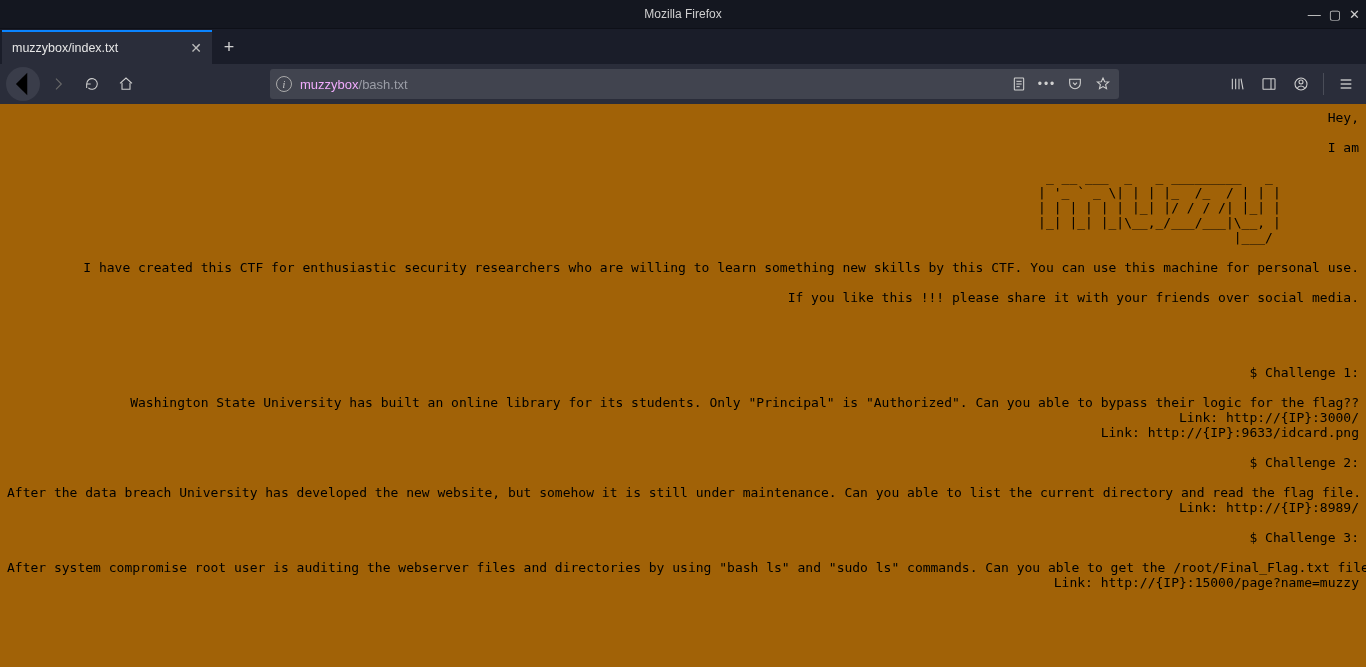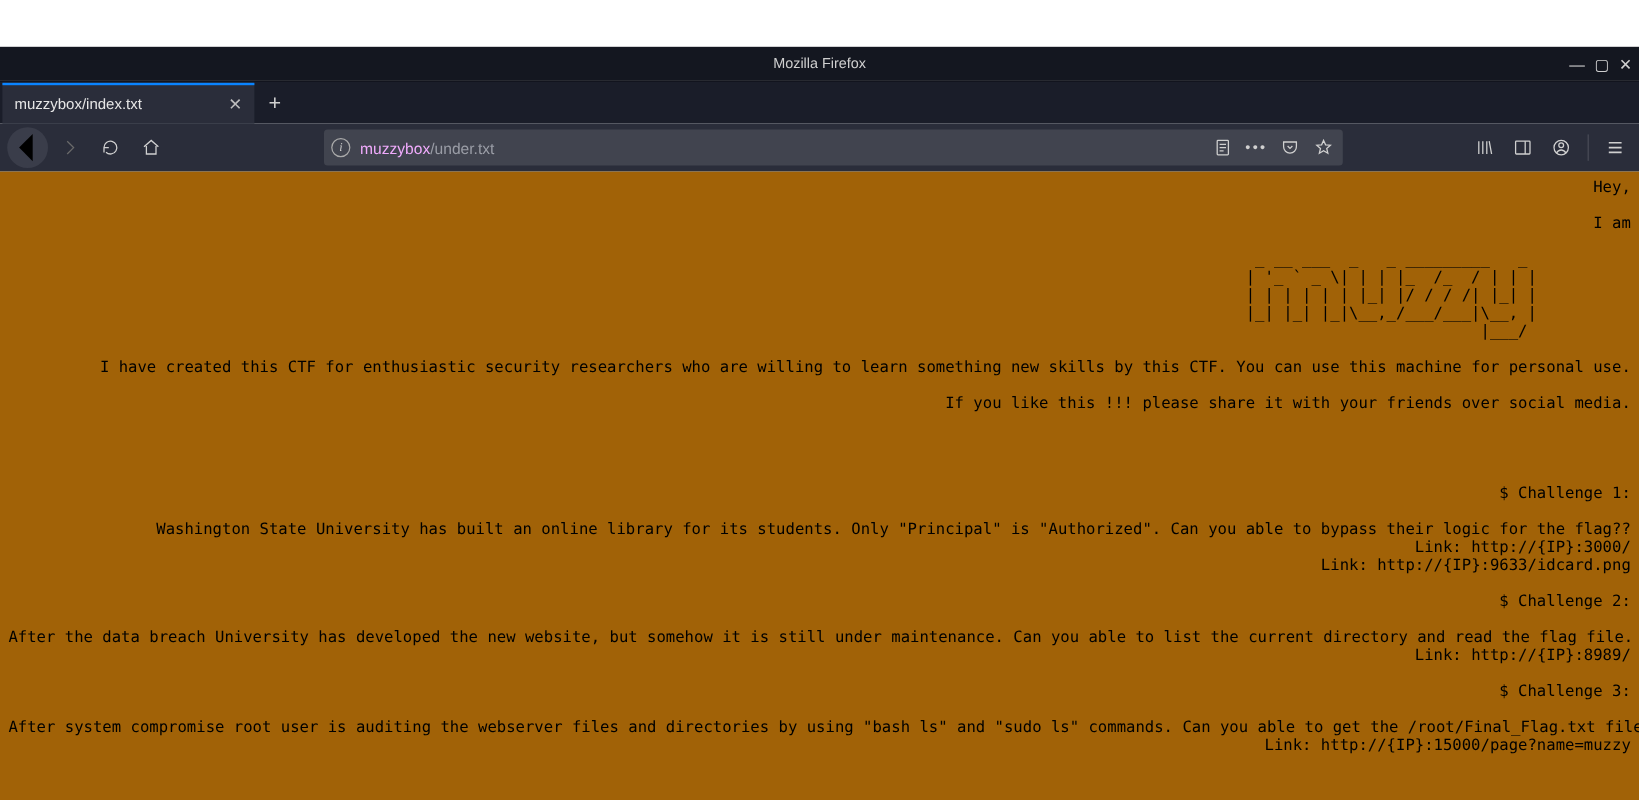--- a/index.html
+++ b/index.html
@@ -14,21 +14,20 @@
 
 .titlebar {
   height: 28px;
   background: #141720;
   display: flex;
   align-items: center;
   justify-content: center;
   position: relative;
   color: #cfcfcf;
   font-size: 12px;
-  margin-top: 39px;
 }
 .titlebar .window-controls {
   position: absolute;
   right: 6px;
   display: flex;
   gap: 8px;
   color: #cfcfcf;
   font-size: 13px;
 }
 .titlebar .window-controls span { cursor: pointer; }
@@ -194,21 +193,21 @@
   </div>
   <div class="nav-icon">
     <svg viewBox="0 0 24 24">
         <path d="M3 11 L12 3 L21 11 M6 10 v10 h12 v-10"></path>
       </svg>
   </div>
 
   <div class="urlbar">
     <span class="info-icon">i</span>
     <span class="url-text">
-      <span class="url-host">muzzybox</span><span class="url-path">/under.txt</span>
+      <span class="url-host">muzzybox</span><span class="url-path">/bash.txt</span>
     </span>
     <div class="urlbar-right">
       <span class="ricon">
         <svg viewBox="0 0 24 24" width="16" height="16" stroke="currentColor" fill="none" stroke-width="1.6">
             <rect x="5" y="3" width="14" height="18" rx="1"></rect>
             <line x1="8" y1="8" x2="16" y2="8"></line>
             <line x1="8" y1="12" x2="16" y2="12"></line>
             <line x1="8" y1="16" x2="13" y2="16"></line>
           </svg>
       </span>

